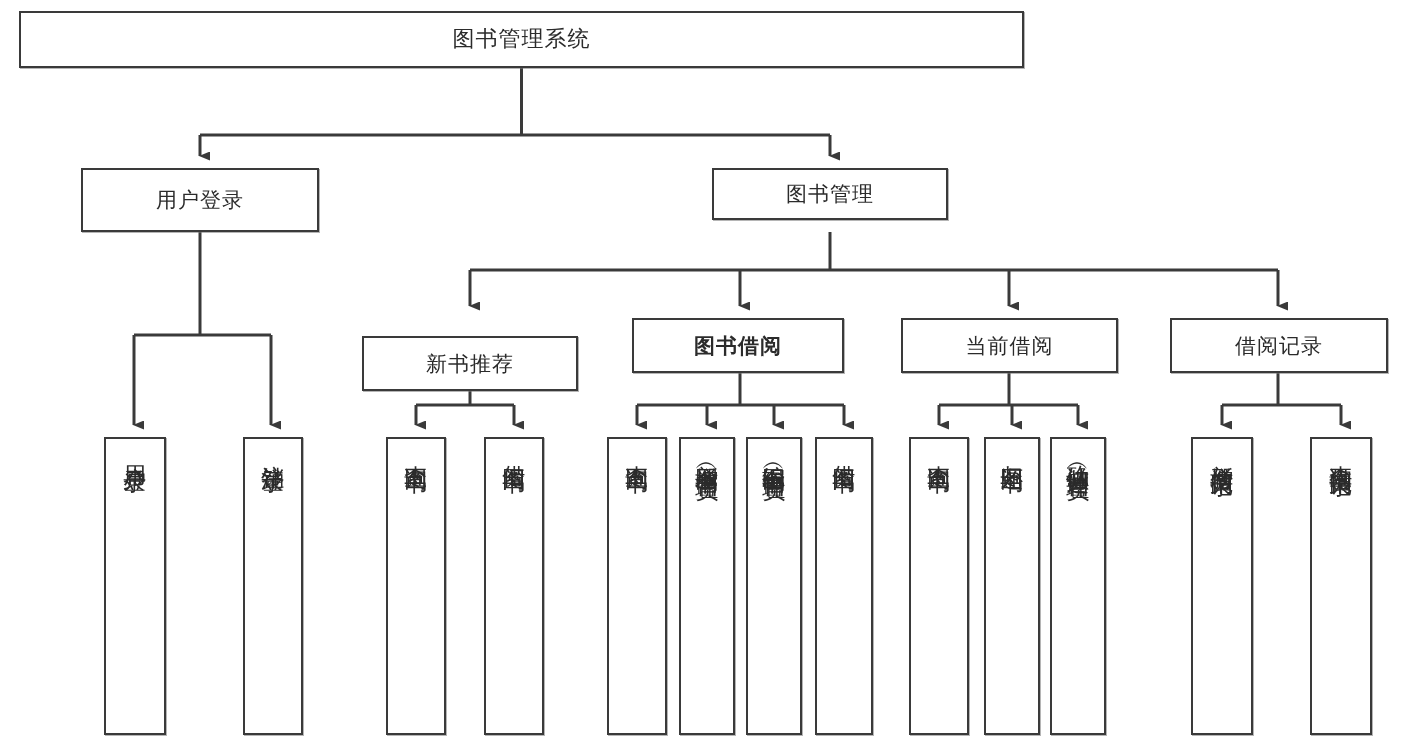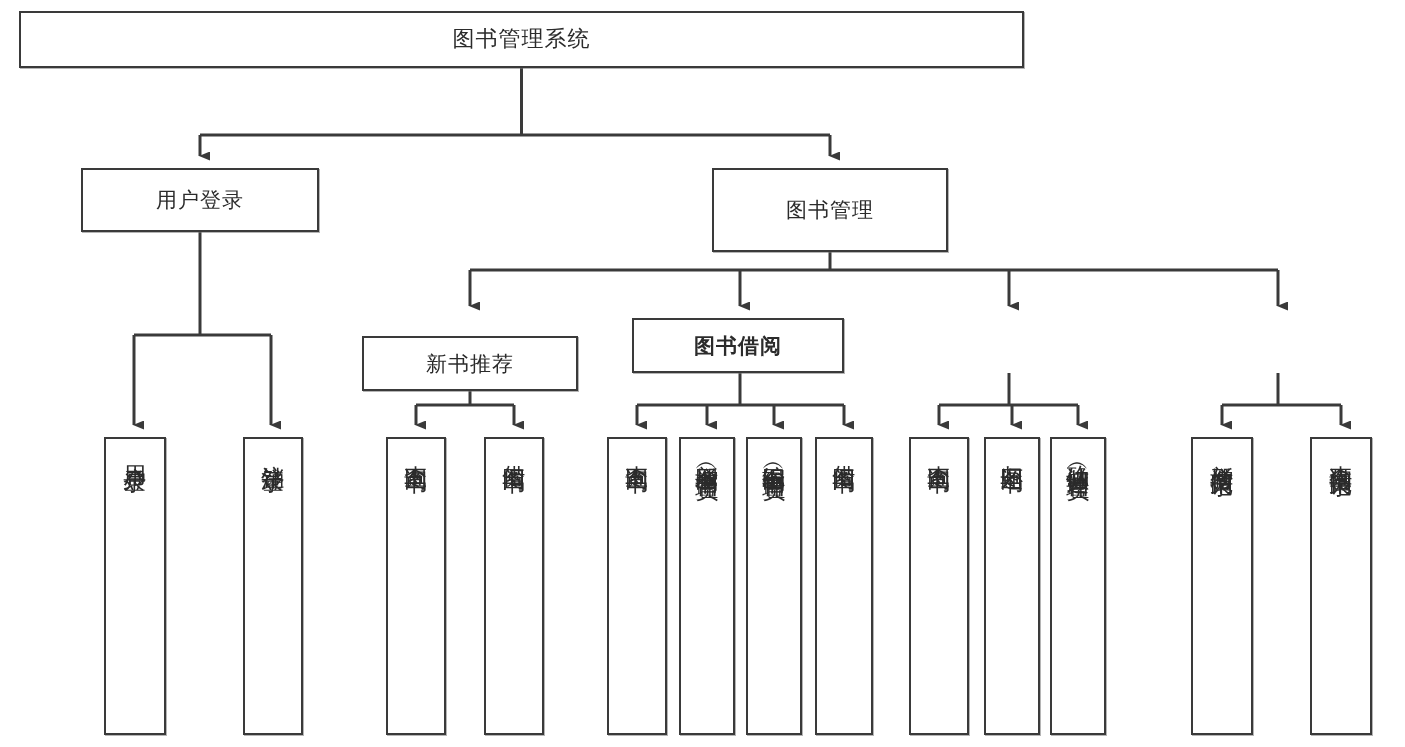--- a/index.html
+++ b/index.html
@@ -131,30 +131,36 @@
     </g>
   </svg>
 
   <div class="node root horizontal" style="left:19px; top:11px; width:1005px; height:57px;">
     <span class="label">图书管理系统</span>
   </div>
 
   <div class="node horizontal" style="left:81px; top:168px; width:238px; height:64px;">
     <span class="label">用户登录</span>
   </div>
-  <div class="node horizontal" style="left:712px; top:168px; width:236px; height:84px;">
+  <div class="node horizontal" style="left:712px; top:168px; width:236px; height:52px;">
     <span class="label">图书管理</span>
   </div>
 
   <div class="node horizontal" style="left:362px; top:336px; width:216px; height:55px;">
     <span class="label">新书推荐</span>
   </div>
   <div class="node horizontal" style="left:632px; top:318px; width:212px; height:55px;font-weight:bold;">
     <span class="label">图书借阅</span>
   </div>
+  <div class="node horizontal" style="left:901px; top:318px; width:217px; height:55px;">
+    <span class="label">当前借阅</span>
+  </div>
+  <div class="node horizontal" style="left:1170px; top:318px; width:218px; height:55px;">
+    <span class="label">借阅记录</span>
+  </div>
 
   <div class="node vertical" style="left:104px; top:437px; width:62px; height:298px;">
     <span class="label">用户登录</span>
   </div>
   <div class="node vertical" style="left:243px; top:437px; width:60px; height:298px;">
     <span class="label">注销登录</span>
   </div>
 
   <div class="node vertical" style="left:386px; top:437px; width:60px; height:298px;">
     <span class="label">查询图书</span>

